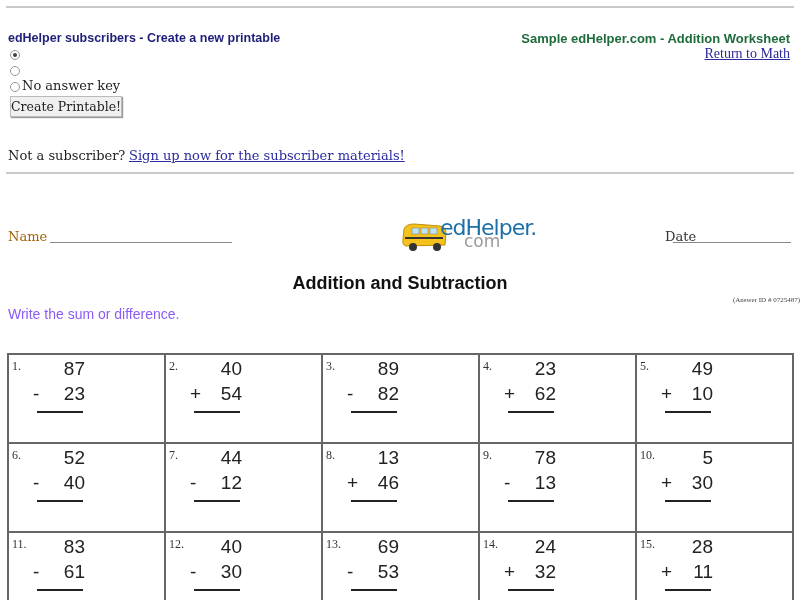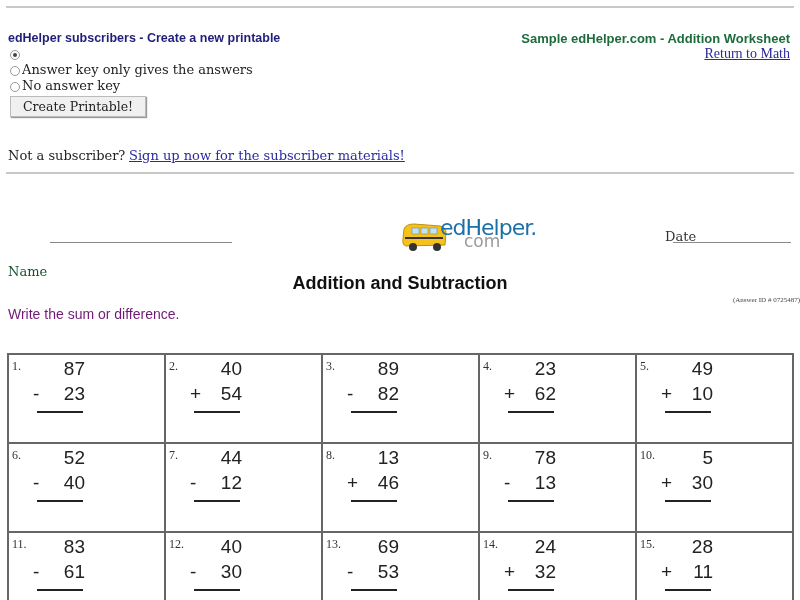--- a/index.html
+++ b/index.html
@@ -2,56 +2,55 @@
 <html><head>
 <meta charset="utf-8">
 <style>
   html, body { margin:0; padding:0; background:#ffffff; }
   body { width:800px; height:600px; overflow:hidden; position:relative; font-family:"DejaVu Serif", serif; color:#222; }
   .hr { position:absolute; left:6px; width:788px; height:0; border-top:2px solid #c8c8c8; }
   .sub-title { position:absolute; left:8px; top:31px; font-family:"Liberation Sans", sans-serif; font-weight:bold; font-size:12.5px; color:#1f1f7a; }
   .radio-row { position:absolute; left:10px; font-size:13px; color:#222; display:flex; align-items:center; height:16px; }
   .radio { width:8px; height:8px; border:1px solid #999; border-radius:50%; margin-right:2px; margin-top:4px; position:relative; background:#fff; }
   .radio.on::after { content:""; position:absolute; left:2px; top:2px; width:4px; height:4px; border-radius:50%; background:#444; }
-  .create-btn { position:absolute; left:10px; top:96px; height:21px; padding:0 12px; font-family:"DejaVu Serif", serif; font-size:12.5px; color:#222; background:#f0f0f0; border:1px solid #bbb; box-shadow:1px 1px 1px #999; display:flex; align-items:center; }
+  .create-btn { position:absolute; left:10px; top:96px; height:21px; padding:0 0; font-family:"DejaVu Serif", serif; font-size:12.5px; color:#222; background:#f0f0f0; border:1px solid #bbb; box-shadow:1px 1px 1px #999; display:flex; align-items:center; }
   .sample-title { position:absolute; right:10px; top:31px; font-family:"Liberation Sans", sans-serif; font-weight:bold; font-size:13px; color:#1e6b3c; }
   .return-link { position:absolute; right:10px; top:46px; font-family:"Liberation Serif", serif; font-size:14px; color:#2a2a9a; text-decoration:underline; }
   .notsub { position:absolute; left:8px; top:148px; font-size:13px; color:#222; }
   .signup { position:absolute; left:129px; top:148px; font-size:13px; color:#2a2aa0; text-decoration:underline; }
-  .name-label { position:absolute; left:8px; top:229px; font-size:13px; color:#14532d;margin-top:35px; }
+  .name-label { position:absolute; left:8px; top:229px; font-size:13px; color:#a16207; }
   .name-line { position:absolute; left:50px; top:242px; width:182px; border-top:1px solid #888; }
   .date-label { position:absolute; left:639px; top:229px; font-size:13px; color:#333;margin-left:26px; }
   .date-line { position:absolute; left:673px; top:242px; width:118px; border-top:1px solid #888; }
   .logo { position:absolute; left:398px; top:217px; width:124px; height:40px; }
   .logo-ed { position:absolute; left:42px; top:-2px; font-family:"DejaVu Sans", sans-serif; font-size:22px; color:#1d6fa8; letter-spacing:-1px; }
   .logo-com { position:absolute; left:66px; top:14px; font-family:"DejaVu Sans", sans-serif; font-size:17px; color:#9a9a9a; }
   .ws-title { position:absolute; left:0; width:800px; top:273px; text-align:center; font-family:"Liberation Sans", sans-serif; font-weight:bold; font-size:18px; color:#111; }
   .answer-id { position:absolute; left:0; width:800px; top:296px; text-align:right; font-family:"Liberation Serif", serif; font-size:7px; color:#444; }
-  .instructions { position:absolute; left:8px; top:306px; font-family:"Liberation Sans", sans-serif; font-size:14px; color:#701a75; }
+  .instructions { position:absolute; left:8px; top:306px; font-family:"Liberation Sans", sans-serif; font-size:14px; color:#8b5cf6; }
   .grid { position:absolute; left:7px; top:353px; width:787px; border-collapse:collapse; }
   .grid td { border:2px solid #666; width:157px; height:87px; vertical-align:top; padding:0; position:relative; }
   .pnum { position:absolute; left:3px; top:4px; font-family:"Liberation Serif", serif; font-size:12px; color:#333; }
   .problem { position:absolute; left:24px; top:2px; width:52px; font-family:"Liberation Sans", sans-serif; font-size:19px; color:#222; }
   .top-num { text-align:right; height:24px; line-height:24px; }
   .bot-row { display:flex; justify-content:space-between; height:26px; line-height:26px; }
   .bar { border-top:2px solid #222; width:46px; margin-left:4px; margin-top:4px; }
 </style>
 </head>
 <body>
 
 <div class="hr" style="top:6px;"></div>
 
 <div class="sub-title">edHelper subscribers - Create a new printable</div>
 
 <div class="radio-row" style="top:45px;">
   <span class="radio on"></span>
 </div>
 <div class="radio-row" style="top:61px;">
   <span class="radio"></span>
-  <span>Answer key only gives the answers</span>
 </div>
 <div class="radio-row" style="top:77px;">
   <span class="radio"></span>
   <span>No answer key</span>
 </div>
 
 <button class="create-btn">Create Printable!</button>
 
 <div class="sample-title">Sample edHelper.com - Addition Worksheet</div>
 <a class="return-link">Return to Math</a>

